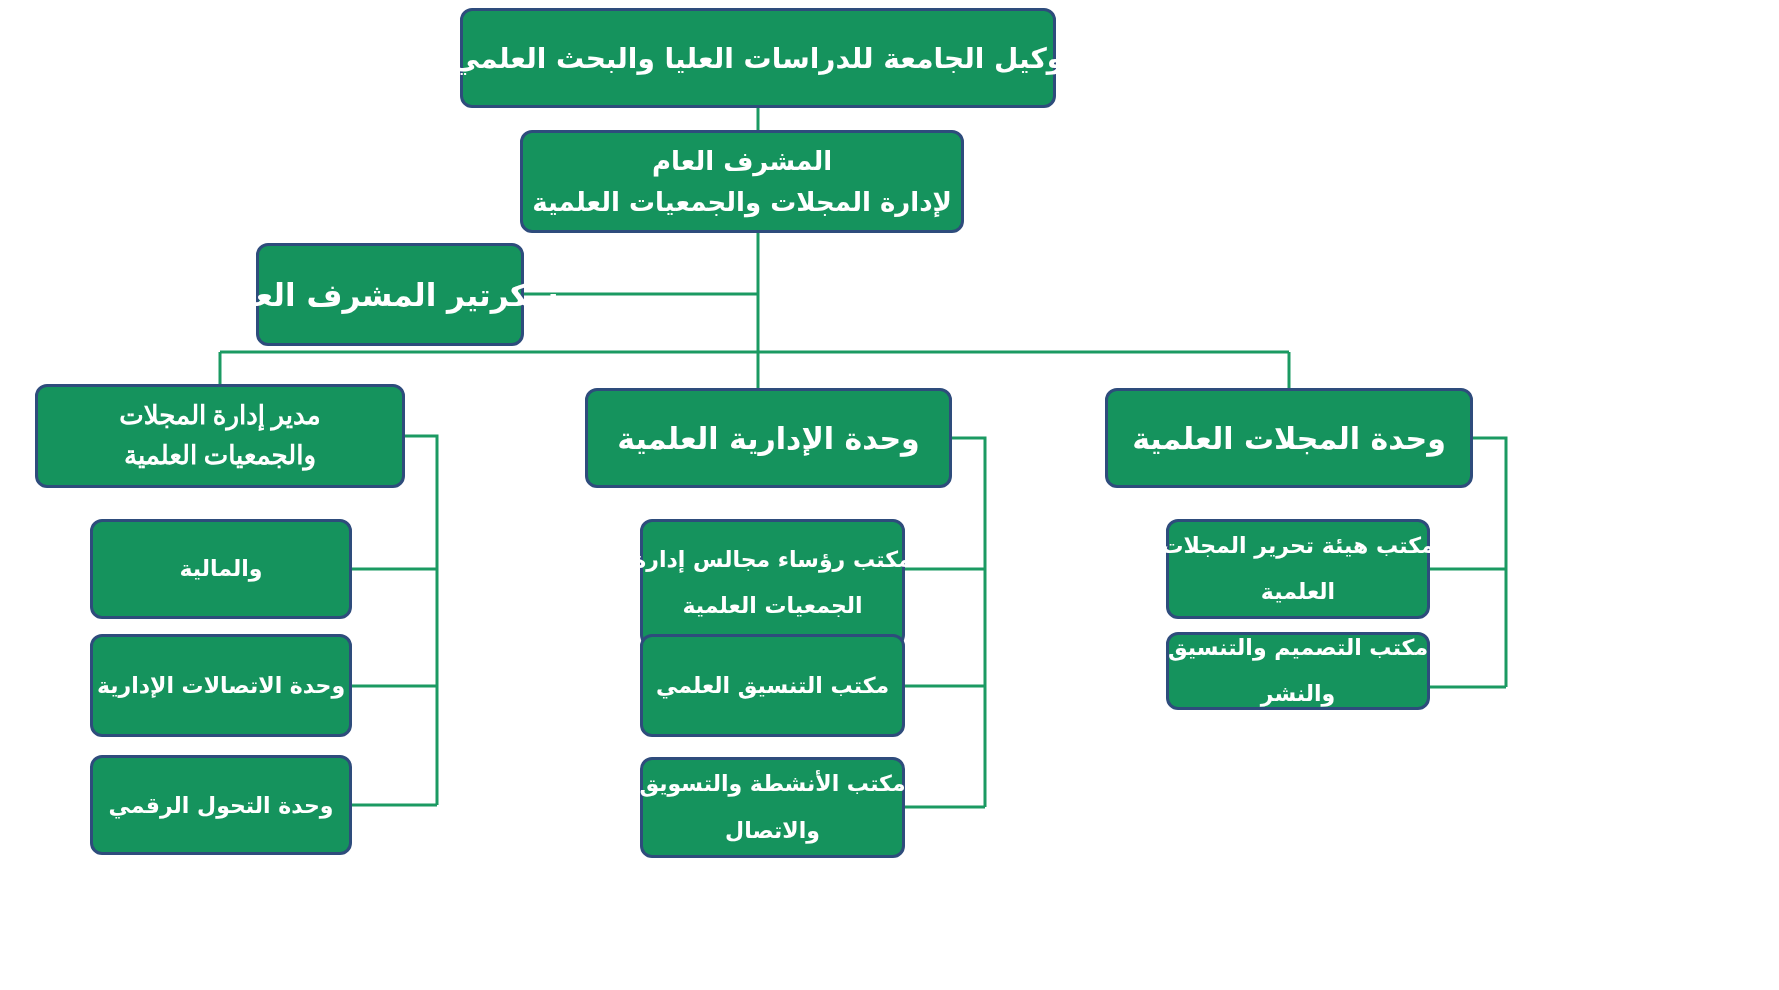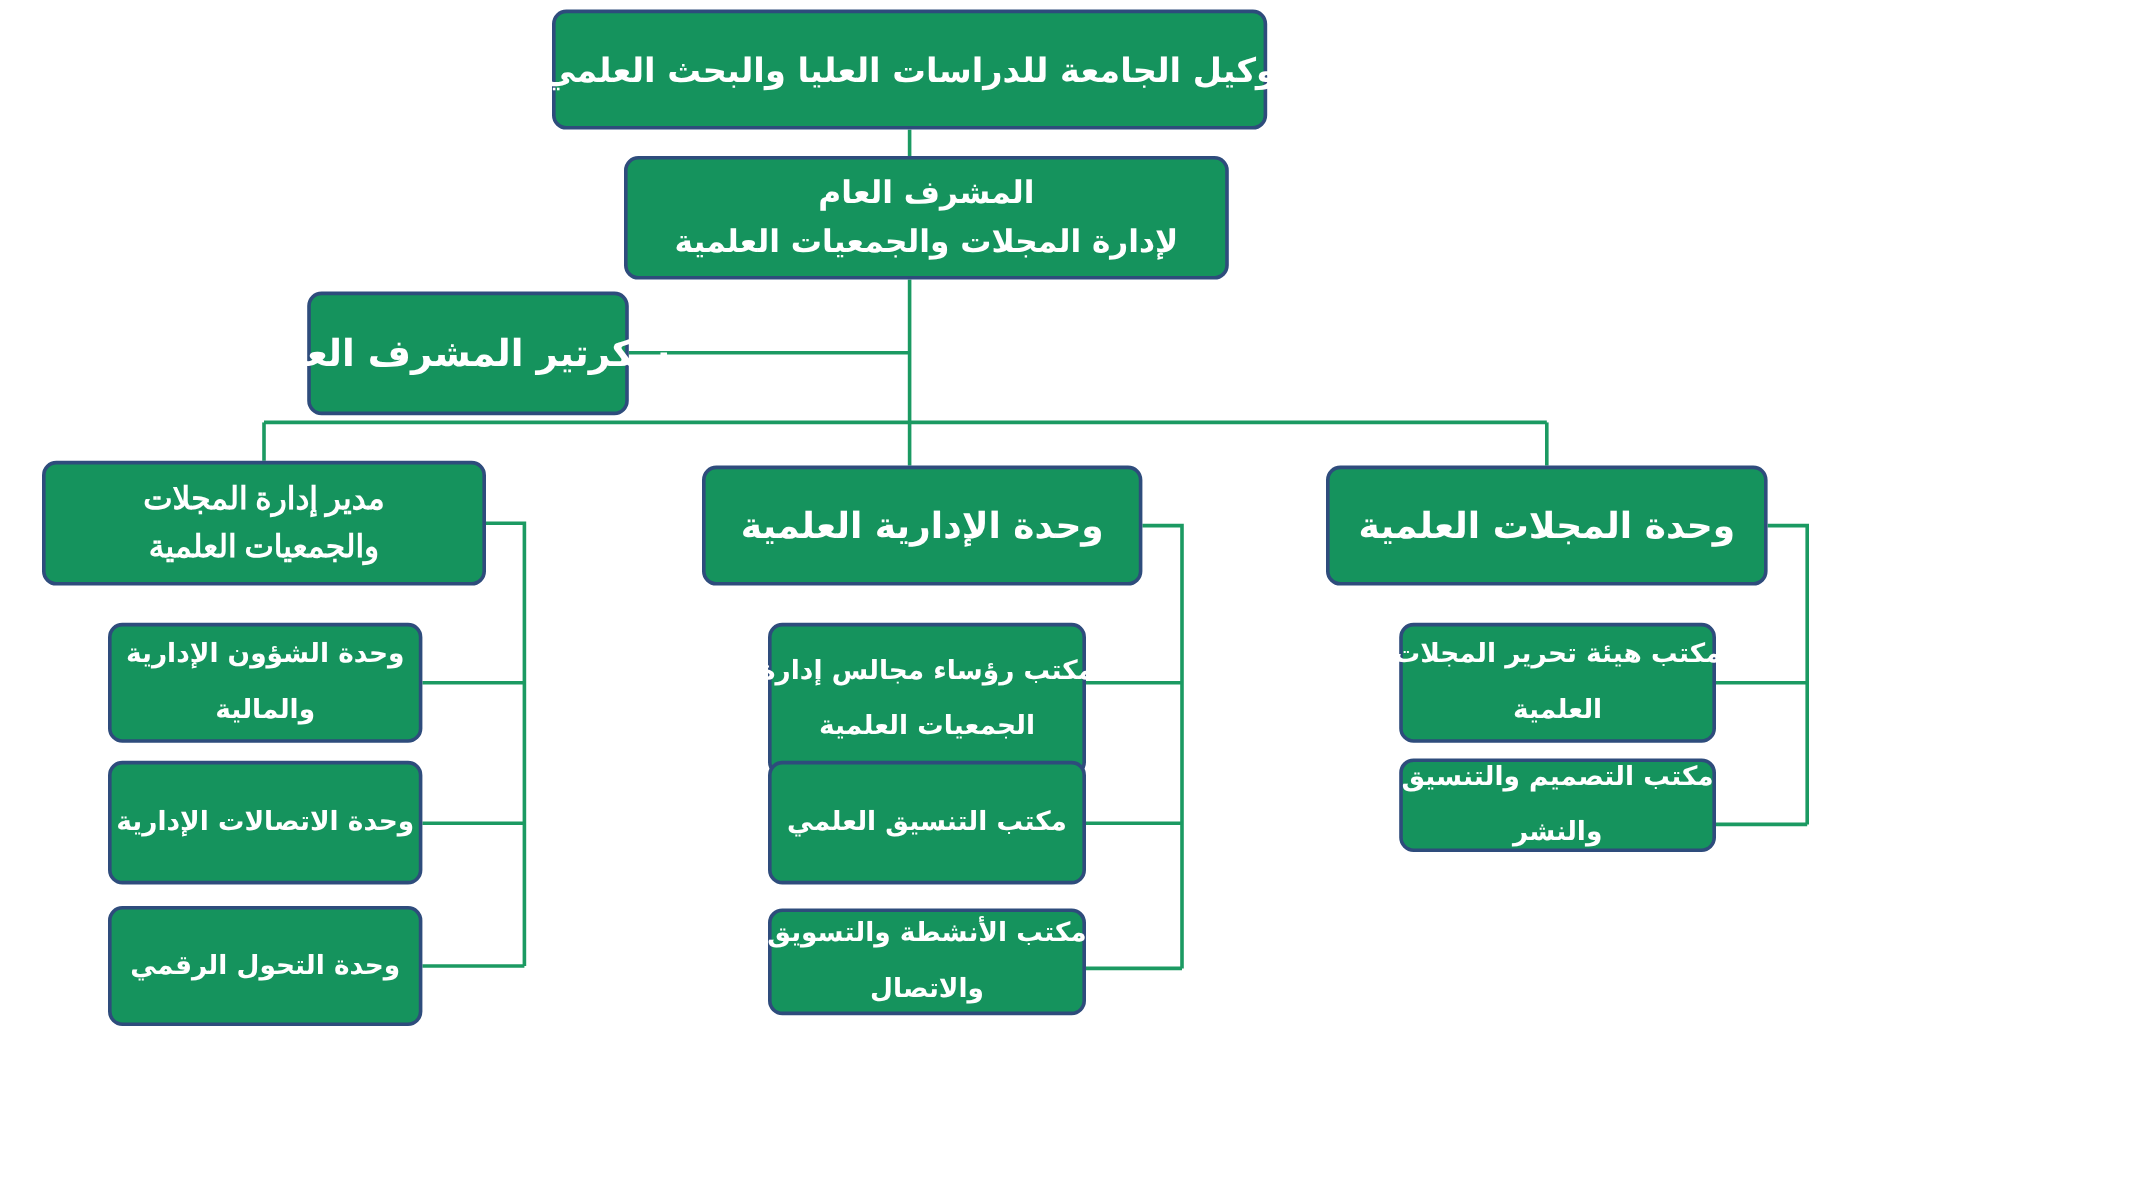--- a/index.html
+++ b/index.html
@@ -75,21 +75,21 @@
 
     <path d="M1473 438 H1506 V687"></path>
     <path d="M1506 569 H1430"></path>
     <path d="M1506 687 H1430"></path>
   </svg>
 
   <div class="node" style="left:460px; top:8px; width:596px; height:100px; font-size:28px;">
     <span>وكيل الجامعة للدراسات العليا والبحث العلمي</span>
   </div>
 
-  <div class="node lh-tight" style="left:520px; top:130px; width:504px; height:103px; font-size:26px;justify-content:center;">
+  <div class="node lh-tight" style="left:520px; top:130px; width:444px; height:103px; font-size:26px;justify-content:center;">
     <span>المشرف العام</span>
     <span>لإدارة المجلات والجمعيات العلمية</span>
   </div>
 
   <div class="node" style="left:256px; top:243px; width:268px; height:103px; font-size:31px;">
     <span>سكرتير المشرف العام</span>
   </div>
 
   <div class="node lh-tight" style="left:35px; top:384px; width:370px; height:104px; font-size:26px;font-family:Liberation Serif, serif;">
     <span>مدير إدارة المجلات</span>
@@ -98,42 +98,41 @@
 
   <div class="node" style="left:585px; top:388px; width:367px; height:100px; font-size:30px;">
     <span>وحدة الإدارية العلمية</span>
   </div>
 
   <div class="node" style="left:1105px; top:388px; width:368px; height:100px; font-size:30px;">
     <span>وحدة المجلات العلمية</span>
   </div>
 
   <div class="node lh-wide" style="left:90px; top:519px; width:262px; height:100px; font-size:22px;">
-    <span>وحدة الشؤون الإدارية</span>
     <span>والمالية</span>
   </div>
 
   <div class="node" style="left:90px; top:634px; width:262px; height:103px; font-size:22px;">
     <span>وحدة الاتصالات الإدارية</span>
   </div>
 
   <div class="node" style="left:90px; top:755px; width:262px; height:100px; font-size:22px;">
     <span>وحدة التحول الرقمي</span>
   </div>
 
   <div class="node lh-wide" style="left:640px; top:519px; width:265px; height:128px; font-size:22px;">
     <span>مكتب رؤساء مجالس إدارة</span>
     <span>الجمعيات العلمية</span>
   </div>
 
   <div class="node" style="left:640px; top:634px; width:265px; height:103px; font-size:22px;">
     <span>مكتب التنسيق العلمي</span>
   </div>
 
-  <div class="node lh-wide" style="left:640px; top:757px; width:265px; height:89px; font-size:22px;">
+  <div class="node lh-wide" style="left:640px; top:757px; width:265px; height:101px; font-size:22px;">
     <span>مكتب الأنشطة والتسويق</span>
     <span>والاتصال</span>
   </div>
 
   <div class="node lh-wide" style="left:1166px; top:519px; width:264px; height:100px; font-size:22px;">
     <span>مكتب هيئة تحرير المجلات</span>
     <span>العلمية</span>
   </div>
 
   <div class="node lh-wide" style="left:1166px; top:632px; width:264px; height:78px; font-size:22px;">

